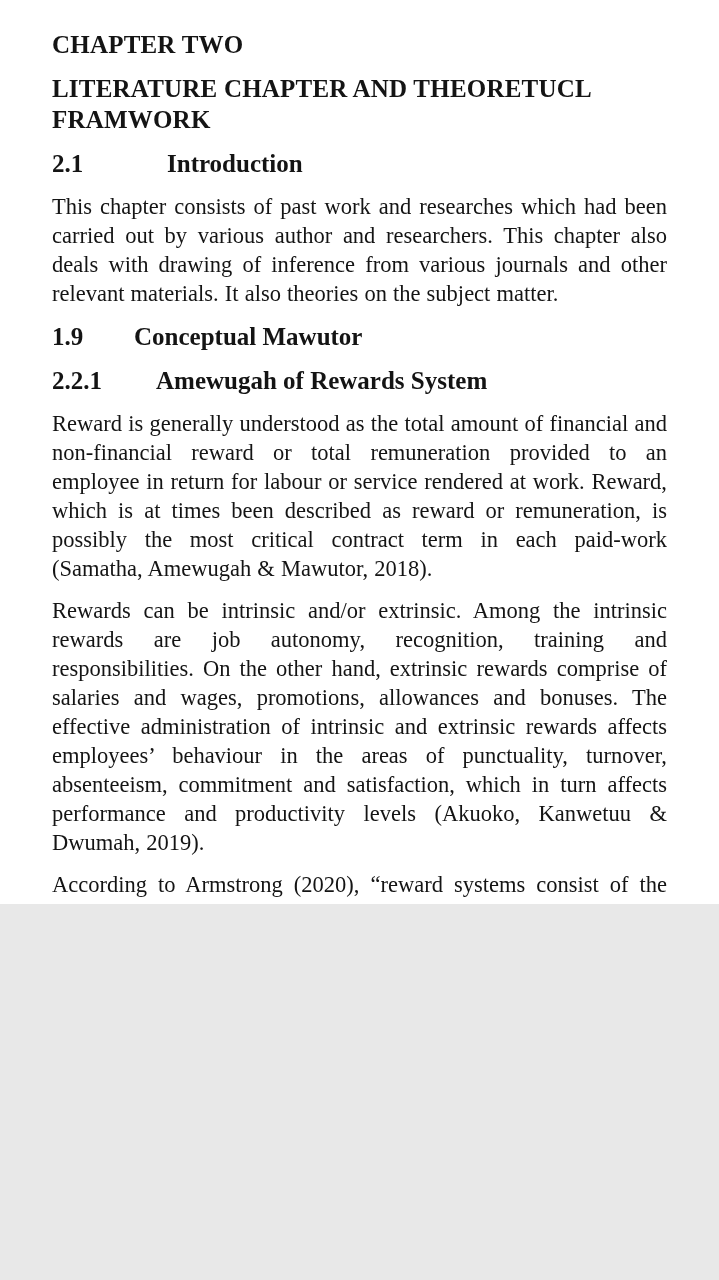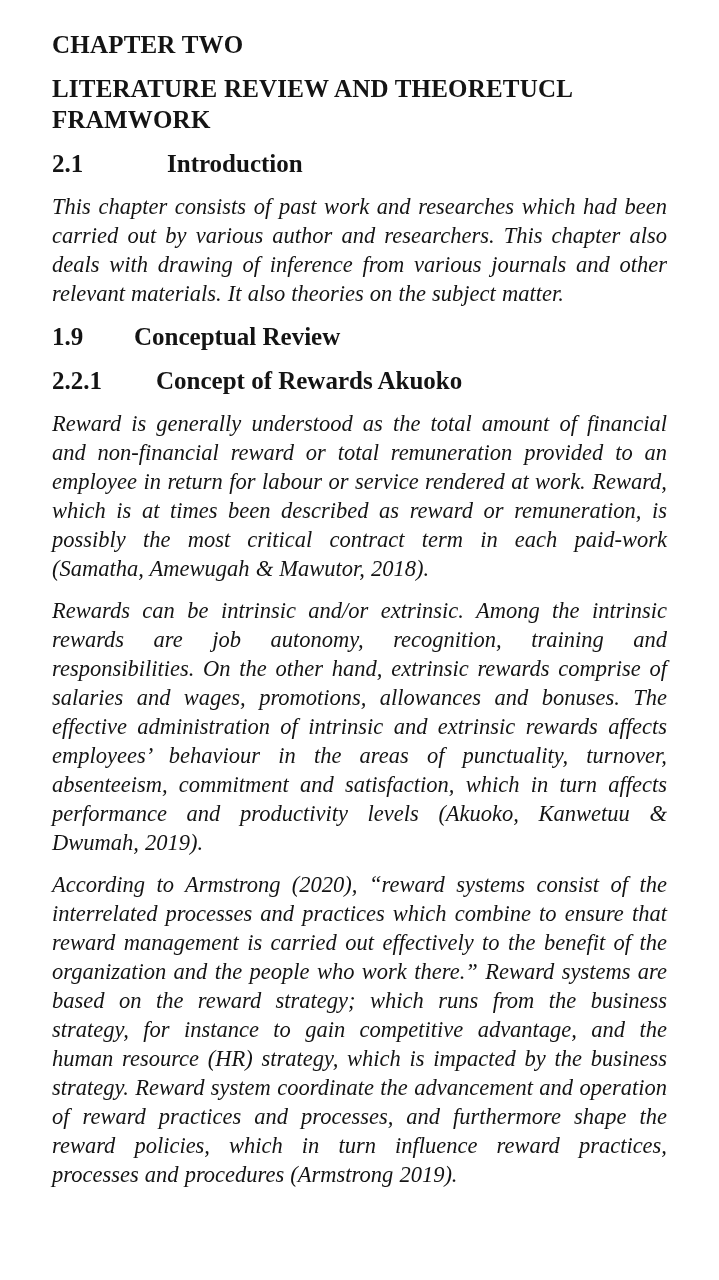--- a/index.html
+++ b/index.html
@@ -3,21 +3,21 @@
 <meta charset="utf-8">
 <style>
   html, body {
     margin: 0;
     padding: 0;
     background: #e8e8e8;
   }
   .page {
     position: relative;
     width: 719px;
-    height: 1280px;
+    height: 904px;
     margin: 0 auto;
     background: #ffffff;
     box-sizing: border-box;
     padding: 29px 52px 0 52px;
     font-family: "Liberation Serif", "DejaVu Serif", serif;
     color: #141414;
     overflow: hidden;
   }
   .chapter-heading,
   .chapter-title {
@@ -41,47 +41,46 @@
   .section-heading .num.w-22  { width: 82px;  }
   .section-heading .num.w-221 { width: 104px; }
   .body-para {
     font-size: 22.5px;
     line-height: 29px;
     margin: 0 0 13px 0;
     text-align: justify;
     text-justify: inter-word;
     hyphens: none;
     word-spacing: 0.5px;
-    font-style: italic;
   }
   .body-para:last-child {
     margin-bottom: 9px;
   }
 </style>
 </head>
 <body>
 
 <div class="page">
 
   <h1 class="chapter-heading">CHAPTER TWO</h1>
 
-  <h1 class="chapter-title">LITERATURE REVIEW AND THEORETUCL FRAMWORK</h1>
+  <h1 class="chapter-title">LITERATURE CHAPTER AND THEORETUCL FRAMWORK</h1>
 
   <div class="section-heading">
     <span class="num w-21">2.1</span><span>Introduction</span>
   </div>
 
   <p class="body-para">This chapter consists of past work and researches which had been carried out by various author and researchers. This chapter also deals with drawing of inference from various journals and other relevant materials. It also theories on the subject matter.</p>
 
   <div class="section-heading">
-    <span class="num w-22">1.9</span><span>Conceptual Review</span>
+    <span class="num w-22">1.9</span><span>Conceptual Mawutor</span>
   </div>
 
   <div class="section-heading">
-    <span class="num w-221">2.2.1</span><span>Concept of Rewards Akuoko</span>
+    <span class="num w-221">2.2.1</span><span>Amewugah of Rewards System</span>
   </div>
 
   <p class="body-para">Reward is generally understood as the total amount of financial and non-financial reward or total remuneration provided to an employee in return for labour or service rendered at work. Reward, which is at times been described as reward or remuneration, is possibly the most critical contract term in each paid-work (Samatha, Amewugah &amp; Mawutor, 2018).</p>
 
   <p class="body-para">Rewards can be intrinsic and/or extrinsic. Among the intrinsic rewards are job autonomy, recognition, training and responsibilities. On the other hand, extrinsic rewards comprise of salaries and wages, promotions, allowances and bonuses. The effective administration of intrinsic and extrinsic rewards affects employees’ behaviour in the areas of punctuality, turnover, absenteeism, commitment and satisfaction, which in turn affects performance and productivity levels (Akuoko, Kanwetuu &amp; Dwumah, 2019).</p>
 
   <p class="body-para">According to Armstrong (2020), “reward systems consist of the interrelated processes and practices which combine to ensure that reward management is carried out effectively to the benefit of the organization and the people who work there.” Reward systems are based on the reward strategy; which runs from the business strategy, for instance to gain competitive advantage, and the human resource (HR) strategy, which is impacted by the business strategy. Reward system coordinate the advancement and operation of reward practices and processes, and furthermore shape the reward policies, which in turn influence reward practices, processes and procedures (Armstrong 2019).</p>
 
 </div>
 

